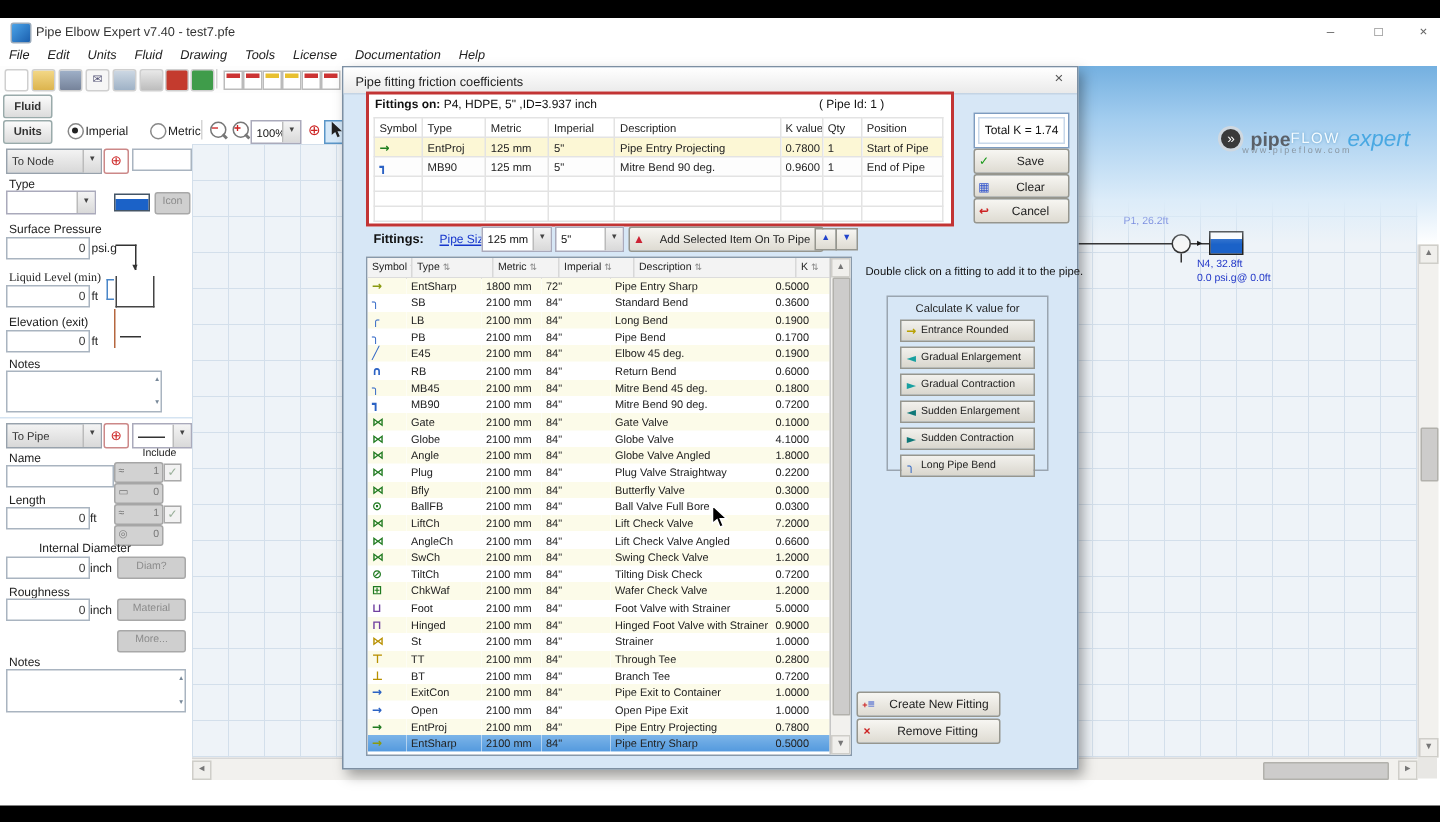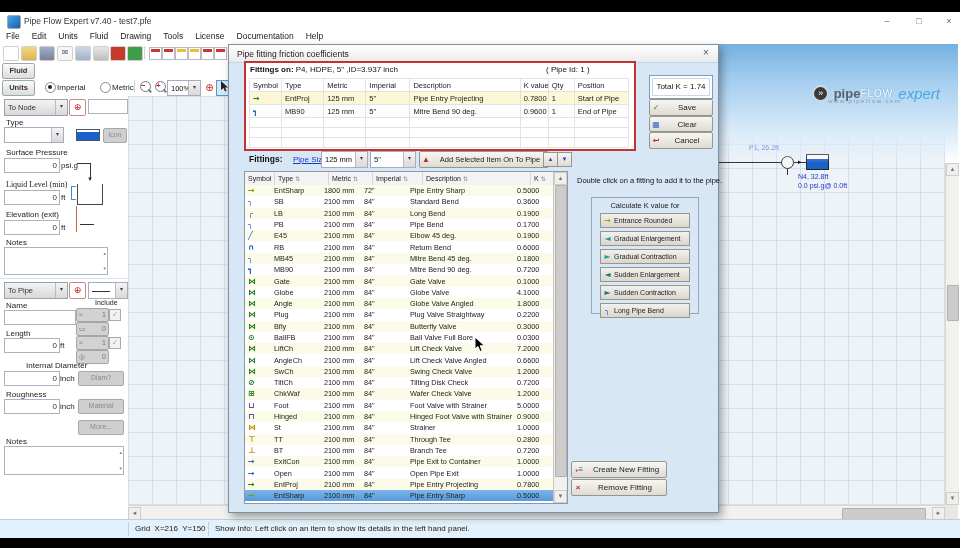--- a/index.html
+++ b/index.html
@@ -7,21 +7,21 @@
        font-family:"Liberation Sans","DejaVu Sans",sans-serif;color:#111;}
   .abs{position:absolute;}
   .win-bg{position:absolute;left:0;top:12px;width:960px;height:525px;background:#fff;}
   
   .titlebar{position:absolute;left:0;top:12px;width:960px;height:18px;background:#fff;font-size:8.5px;}
   .appicon{position:absolute;left:7px;top:3px;width:12px;height:12px;border-radius:2px;
            background:linear-gradient(135deg,#4aa3e8,#1b5fae);border:1px solid #9ab;}
   .titletext{position:absolute;left:24px;top:4px;color:#333;}
   .winctl{position:absolute;top:2px;width:22px;height:14px;text-align:center;color:#666;font-size:9px;line-height:14px;}
   
-  .menubar{position:absolute;left:0;top:30px;width:717px;height:14px;background:#fff;display:flex;font-size:8.5px;color:#222;}
+  .menubar{position:absolute;left:0;top:30px;width:717px;height:14px;background:#fff;display:flex;font-size:8.5px;color:#222;font-style:italic;}
   .menuitem{padding:1px 6px;}
   
   .toolbar{position:absolute;left:0;top:44px;width:717px;height:18px;background:#fdfdfd;border-bottom:1px solid #e0e0e0;}
   .tbtn{position:absolute;top:2px;width:14px;height:13px;border:1px solid #cfcfcf;border-radius:2px;font-size:8px;
         text-align:center;line-height:12px;background:#f6f6f6;overflow:hidden;}
   .tsep{position:absolute;top:2px;width:1px;height:13px;background:#d5d5d5;}
   .panelbtn{position:absolute;top:3px;width:11px;height:11px;border:1px solid #bbb;background:#fff;}
   .panelbtn i{display:block;height:3px;margin:1px;}
   
   .row2{position:absolute;left:0;top:62px;width:717px;height:17px;background:#fff;}
@@ -131,21 +131,21 @@
   .tblue{position:absolute;border-color:#4a86c8;}
 </style>
 </head>
 <body>
 
 <div id="app">
   <div class="win-bg"></div>
 
   <div class="titlebar">
     <span class="appicon"></span>
-    <span class="titletext">Pipe Flow Expert v7.40 - test7.pfe</span>
+    <span class="titletext">Pipe Elbow Expert v7.40 - test7.pfe</span>
     <span class="winctl" style="left:876px;">–</span>
     <span class="winctl" style="left:908px;">□</span>
     <span class="winctl" style="left:938px;">×</span>
   </div>
 
   <div class="menubar">
     <span class="menuitem">File</span>
     <span class="menuitem">Edit</span>
     <span class="menuitem">Units</span>
     <span class="menuitem">Fluid</span>
@@ -342,26 +342,20 @@
     <span class="sthumb" style="left:1px;top:122px;width:10px;height:34px;"></span>
     <span class="sbtn" style="left:0;bottom:0;width:11px;height:11px;line-height:11px;">▼</span>
   </div>
   <div class="hscroll">
     <span class="sbtn" style="left:0;top:1px;width:11px;height:11px;line-height:11px;">◄</span>
     <span class="sthumb" style="left:714px;top:2px;width:82px;height:10px;"></span>
     <span class="sbtn" style="right:0;top:1px;width:11px;height:11px;line-height:11px;">►</span>
   </div>
   <div class="corner"></div>
 
-  <div class="statusbar">
-    <span class="stsep" style="left:128px;"></span>
-    <span class="abs" style="left:135px;top:4px;">Grid&nbsp; X=216&nbsp; Y=150</span>
-    <span class="stsep" style="left:208px;"></span>
-    <span class="abs" style="left:215px;top:4px;">Show Info: Left click on an item to show its details in the left hand panel.</span>
-  </div>
 
   <div class="dialog">
     <div class="dlg-title">
       <span class="t">Pipe fitting friction coefficients</span>
       <span class="dlg-close">×</span>
     </div>
 
     <div class="redbox">
       <span class="fit-on"><b>Fittings on:</b>&nbsp;<span>P4, HDPE, 5" ,ID=3.937 inch</span></span>
       <span class="pipeid">( Pipe Id: 1 )</span>

